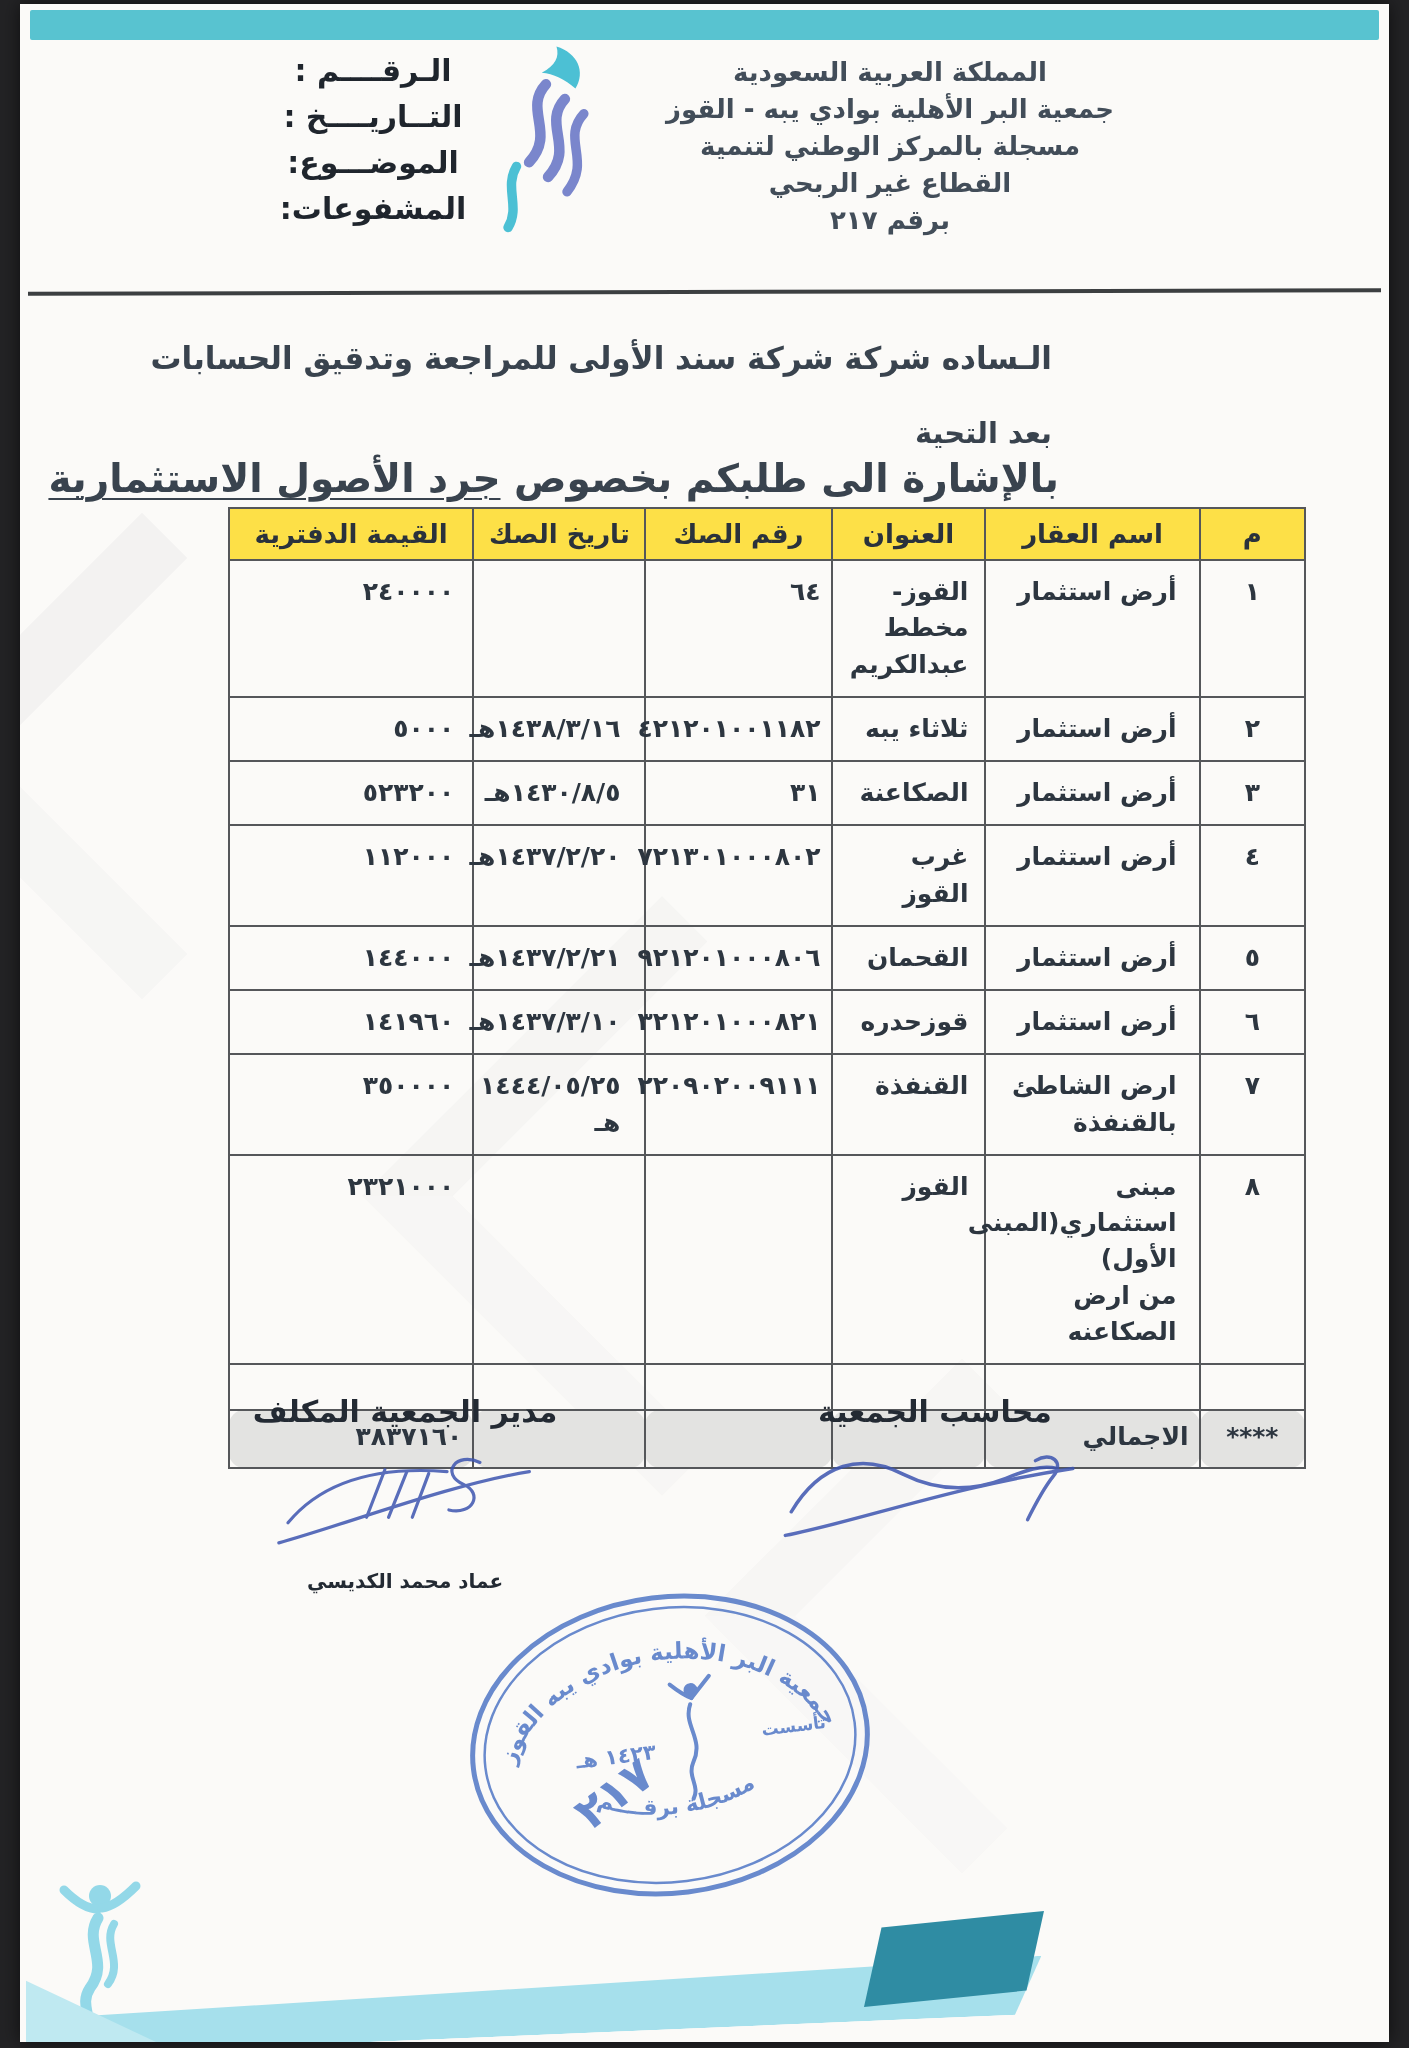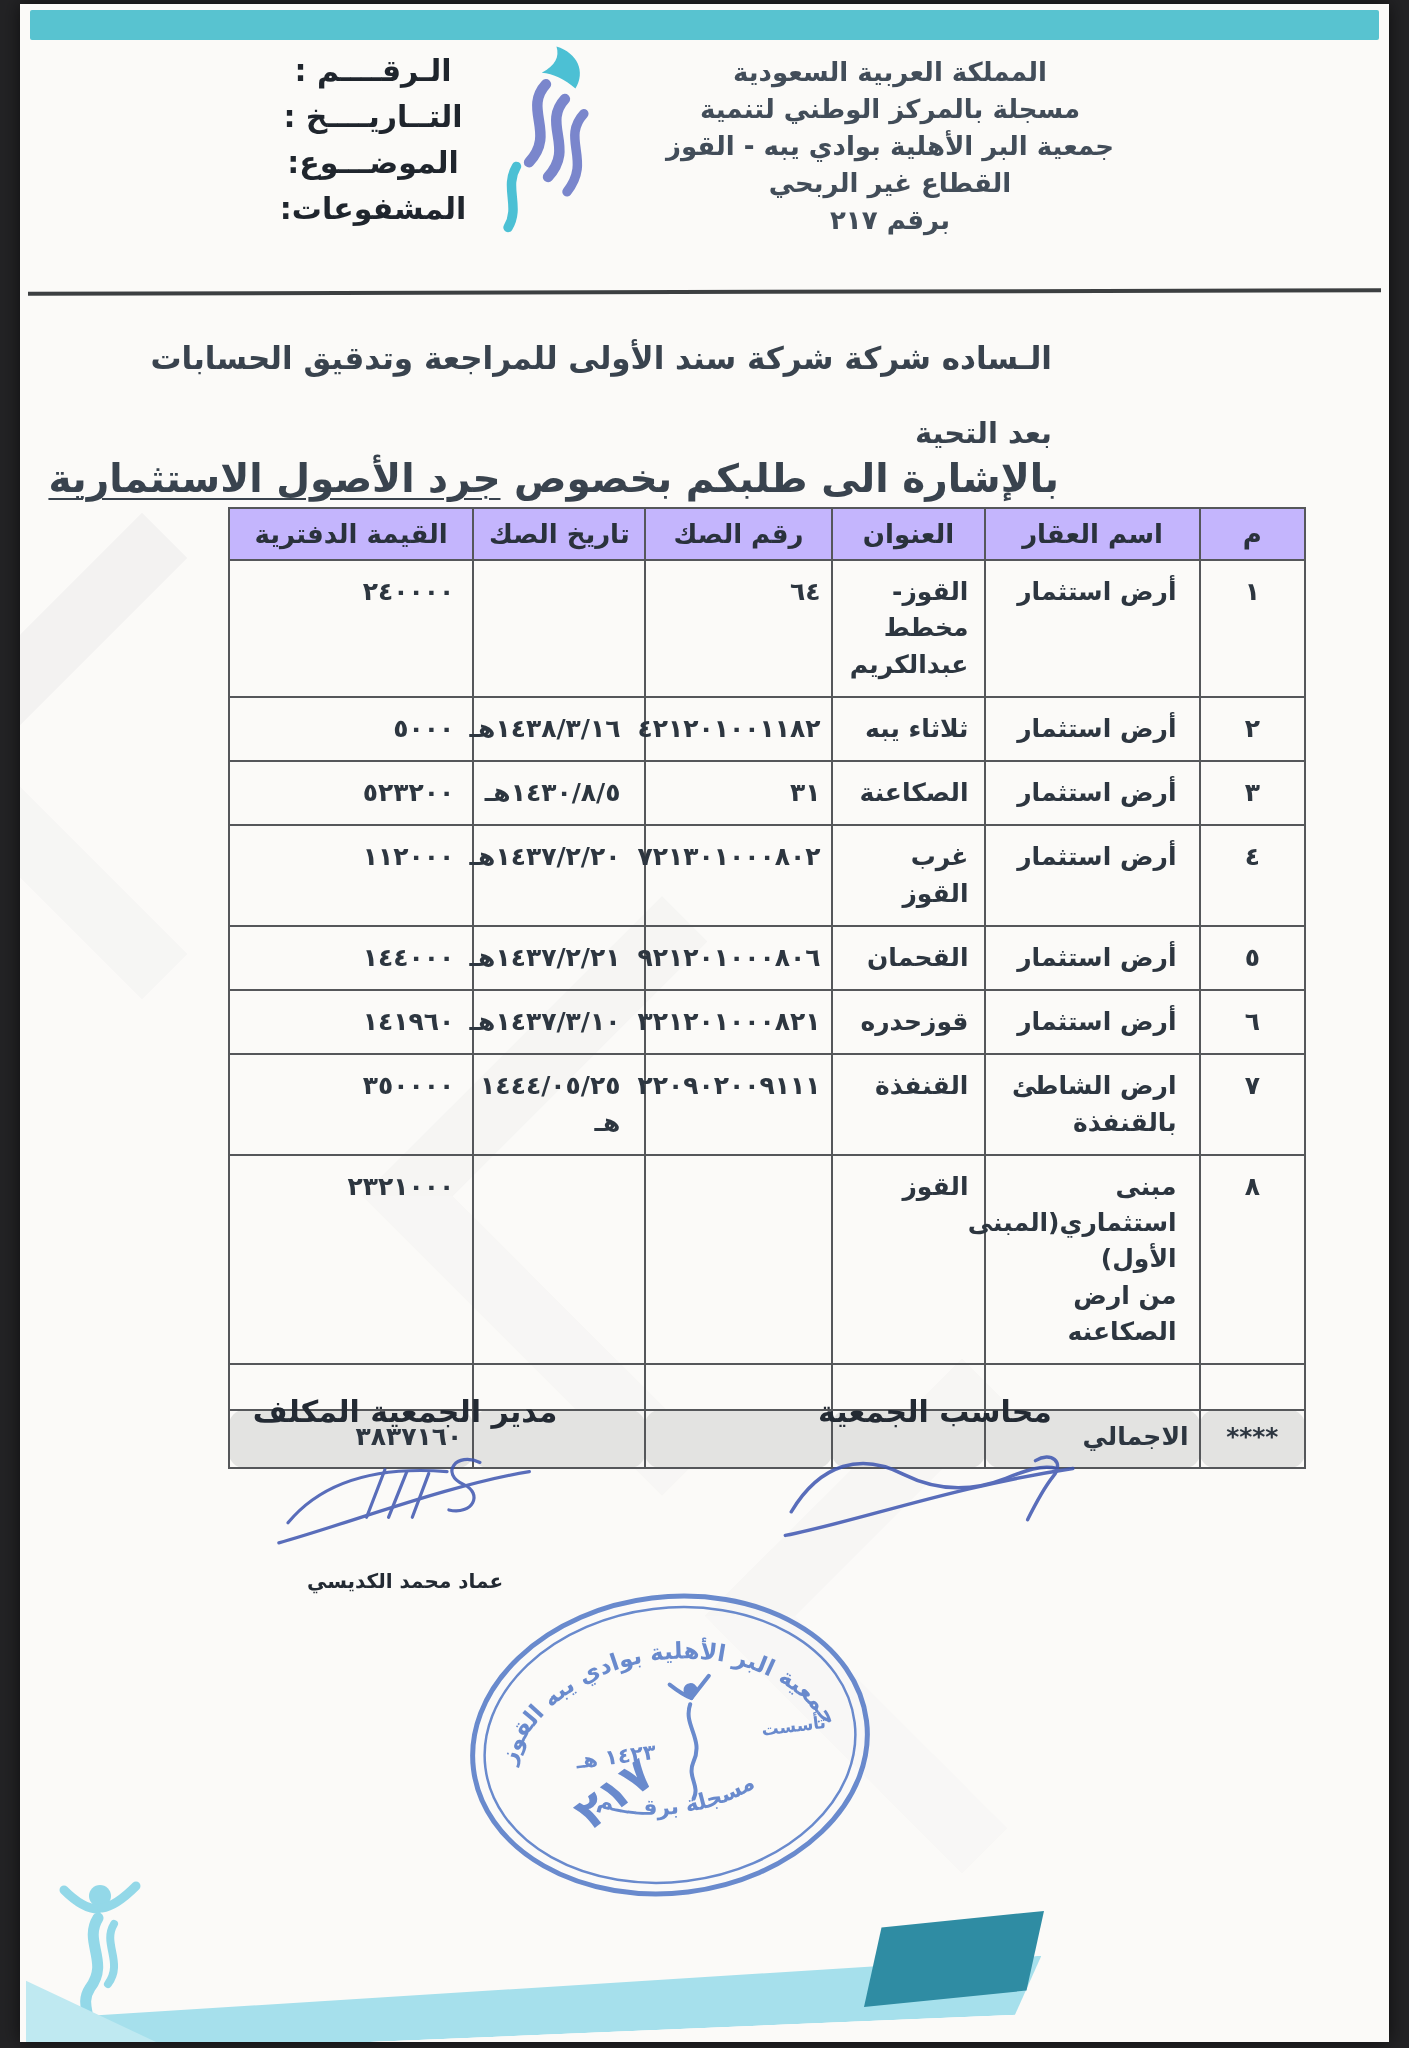--- a/index.html
+++ b/index.html
@@ -14,21 +14,21 @@
   
   .txt{position:absolute;direction:rtl;text-align:right;color:#39434e;font-weight:700;}
   .salutation{top:336px;right:337px;font-size:31px;}
   .greeting{top:412px;right:337px;font-size:29px;}
   .reference{top:452px;right:330px;font-size:39px;margin-left:15px;}
   .reference .u{text-decoration:underline;text-underline-offset:6px;text-decoration-thickness:2px;}
   
   .table-wrap{position:absolute;left:208px;top:503px;width:1078px;direction:rtl;}
   table{border-collapse:collapse;table-layout:fixed;width:100%;}
   th,td{border:2px solid #55575a;}
-  th{font-size:26px;font-weight:700;color:#2a323c;padding:10px 6px;background:#c4b5fd;margin-left:12px;}
+  th{font-size:26px;font-weight:700;color:#2a323c;padding:10px 6px;background:#fde047;margin-left:12px;}
   td{font-size:25px;font-weight:600;color:#2d3640;padding:13px 10px;vertical-align:top;white-space:pre-line;line-height:1.45;text-align:right;border-radius:15px;}
   .col-no{text-align:center;}
   .col-name{padding-right:22px;}
   .col-location{padding-right:16px;}
   .col-deed{padding-right:10px;}
   .col-date{padding-right:24px;}
   .col-value{padding-right:18px;}
   tr.empty-row td{height:44px;padding:0;}
   tr.total-row td{background:#e3e3e1;height:40px;padding:8px 10px;font-weight:700;}
   
@@ -58,22 +58,22 @@
   <div class="page">
 
     <div class="band" style="background:#58c3d0;"></div>
 
     <div class="wm wm1"></div>
     <div class="wm wm2"></div>
     <div class="wm wm3"></div>
 
     <div class="org-block">
       <div>المملكة العربية السعودية</div>
+      <div>جمعية البر الأهلية بوادي يبه - القوز</div>
       <div>مسجلة بالمركز الوطني لتنمية</div>
-      <div>جمعية البر الأهلية بوادي يبه - القوز</div>
       <div>القطاع غير الربحي</div>
       <div>برقم ٢١٧</div>
     </div>
 
     <svg class="logo-header" viewBox="0 0 155 190">
       <path d="M96,8 C116,14 124,32 114,48 C104,39 93,34 82,33 C95,26 99,18 96,8 Z" fill="#4cc0d4"></path>
       <path d="M86,44 C64,68 96,90 70,118" stroke="#7a86cc" stroke-width="10" fill="none" stroke-linecap="round"></path>
       <path d="M104,58 C82,82 114,104 88,132" stroke="#7a86cc" stroke-width="10" fill="none" stroke-linecap="round"></path>
       <path d="M122,72 C100,96 130,116 106,146" stroke="#7a86cc" stroke-width="9" fill="none" stroke-linecap="round"></path>
       <path d="M58,122 C46,142 62,160 50,180" stroke="#4cc0d4" stroke-width="9" fill="none" stroke-linecap="round"></path>

